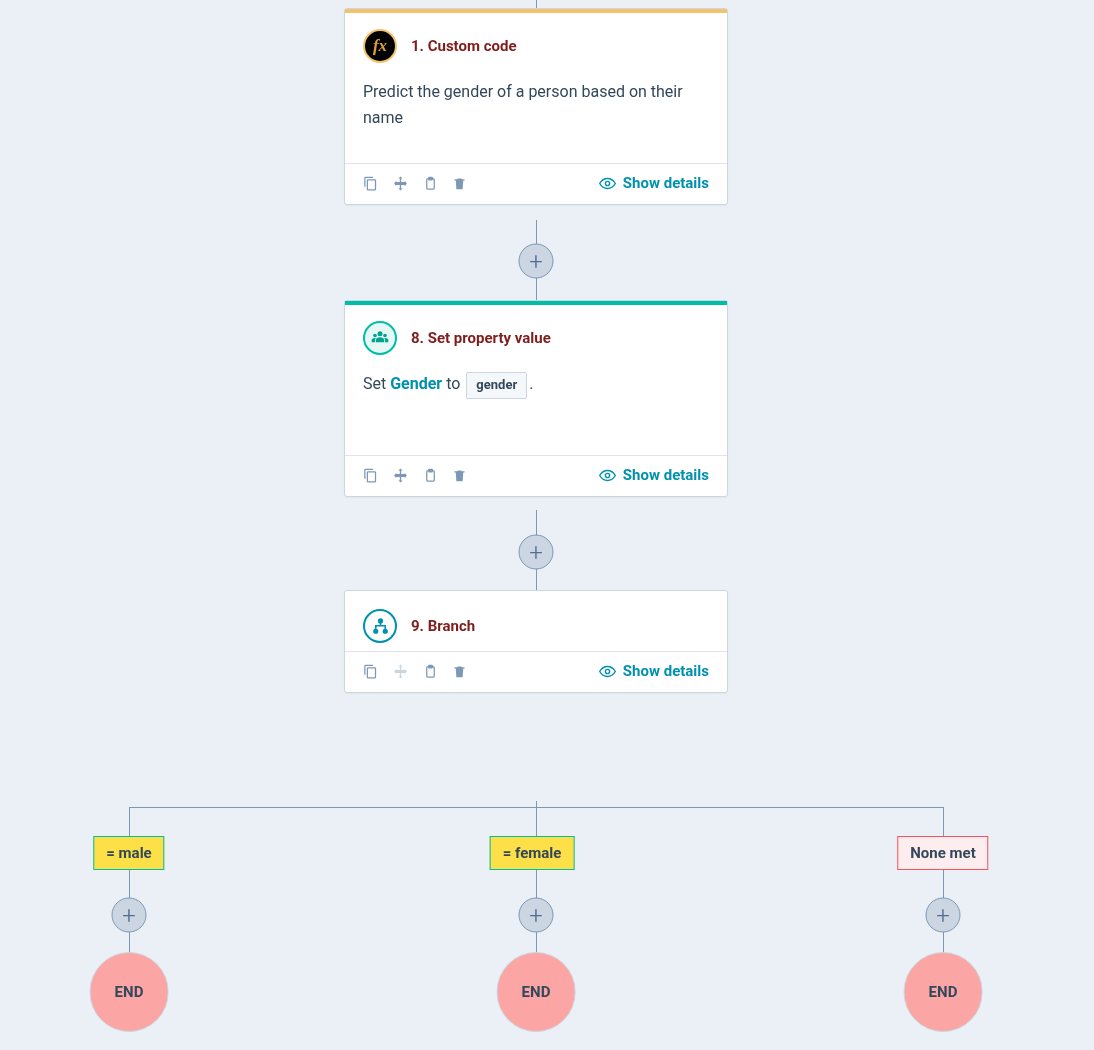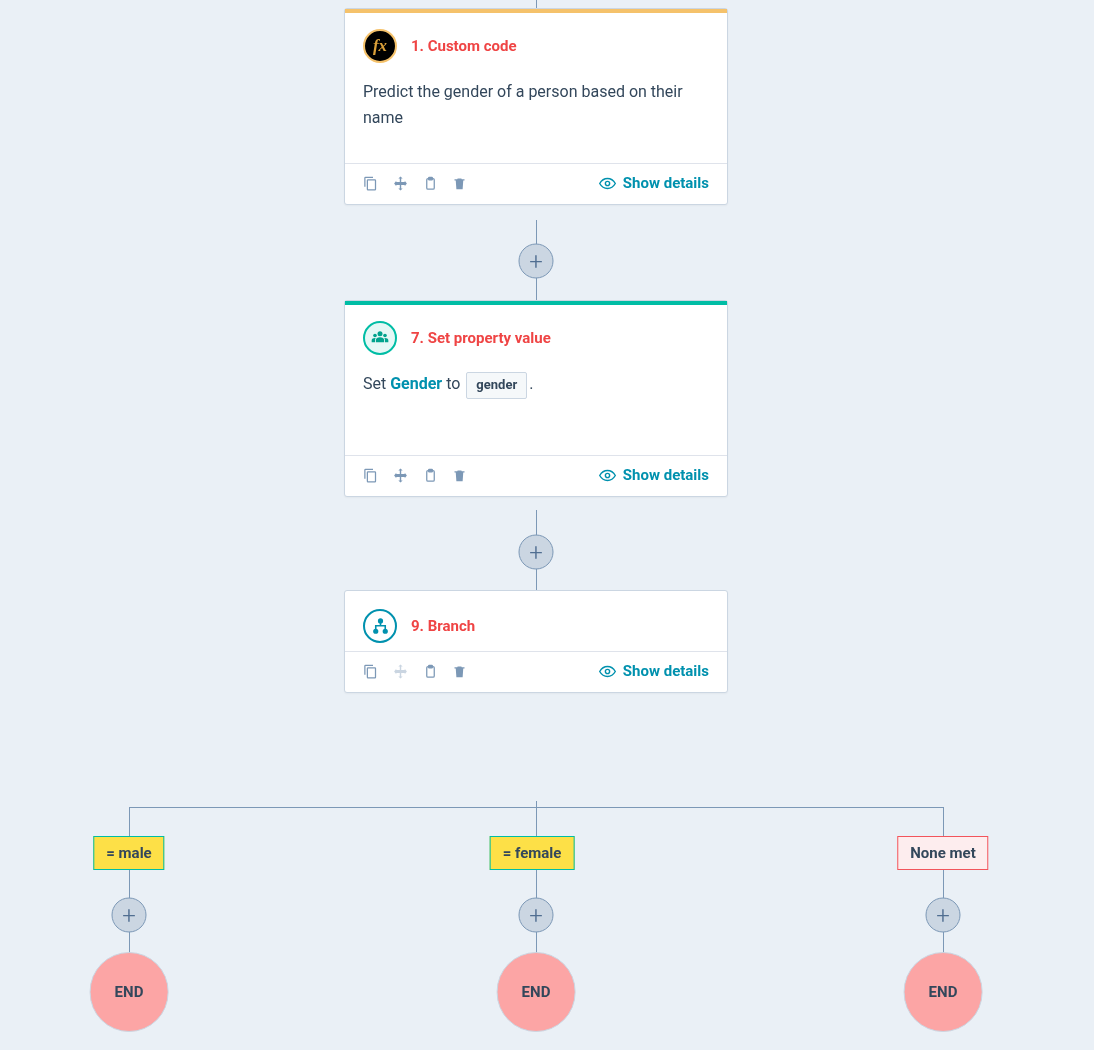--- a/index.html
+++ b/index.html
@@ -42,21 +42,21 @@
     border-radius: 3px;
     box-shadow: 0 1px 2px rgba(0,0,0,0.04);
   }
   .card .stripe { height: 4px; width: 100%; }
   .card .head { display: flex; align-items: center; padding: 16px 18px 8px 18px; }
   .card .icon-wrap {
     width: 34px; height: 34px; border-radius: 50%;
     display: flex; align-items: center; justify-content: center;
     margin-right: 14px; flex-shrink: 0;
   }
-  .card .title { font-weight: 700; font-size: 15px; color: #ef4444; }
+  .card .title { font-weight: 700; font-size: 15px; color: #7f1d1d; }
   .card .body { padding: 8px 18px 20px 18px; font-size: 16px; color: #33475b; line-height: 1.6; min-height: 92px; }
   .card .footer {
     display: flex; align-items: center; justify-content: space-between;
     padding: 10px 18px 12px 18px;
     border-top: 1px solid #dfe3eb;
   }
   .card .footer-left { display: flex; gap: 14px; align-items: center; }
   .card .footer-left .tico { color: #7c98b6; cursor: pointer; font-size: 17px; line-height: 1; }
   .card .footer-left .tico.disabled { opacity: 0.4; cursor: default; }
   .card .details-btn { display: flex; align-items: center; gap: 7px; color: #0091ae; font-weight: 700; font-size: 15px; cursor: pointer; }
@@ -176,21 +176,21 @@
     <div class="head">
       <div class="icon-wrap" style="border:2px solid #00bda5; background:#e5f8f6;">
         <svg width="20" height="20" viewBox="0 0 24 24" fill="#00a38d">
           <circle cx="12" cy="7" r="3"></circle>
             <circle cx="6" cy="9" r="2.2"></circle>
             <circle cx="18" cy="9" r="2.2"></circle>
           <path d="M12 11c-3 0-5 1.5-5 3.5V17h10v-2.5c0-2-2-3.5-5-3.5z"></path>
           <path d="M6 12c-2.2 0-4 1-4 2.6V17h4v-2.5c0-.9.3-1.7.9-2.4C6.6 12 6.3 12 6 12zM18 12c-.3 0-.6 0-.9.1.6.7.9 1.5.9 2.4V17h4v-2.4c0-1.6-1.8-2.6-4-2.6z"></path>
         </svg>
       </div>
-      <div class="title">7. Set property value</div>
+      <div class="title">8. Set property value</div>
     </div>
     <div class="body">
       <span>Set </span><span class="property-link">Gender</span><span> to </span><span class="token">gender</span><span>.</span>
     </div>
     <div class="footer">
       <div class="footer-left">
         <span class="tico">
           <svg width="15" height="15" viewBox="0 0 24 24" fill="currentColor">
               <path d="M16 1H4a2 2 0 0 0-2 2v14h2V3h12V1zm3 4H8a2 2 0 0 0-2 2v14a2 2 0 0 0 2 2h11a2 2 0 0 0 2-2V7a2 2 0 0 0-2-2zm0 16H8V7h11v14z"></path>
             </svg>

